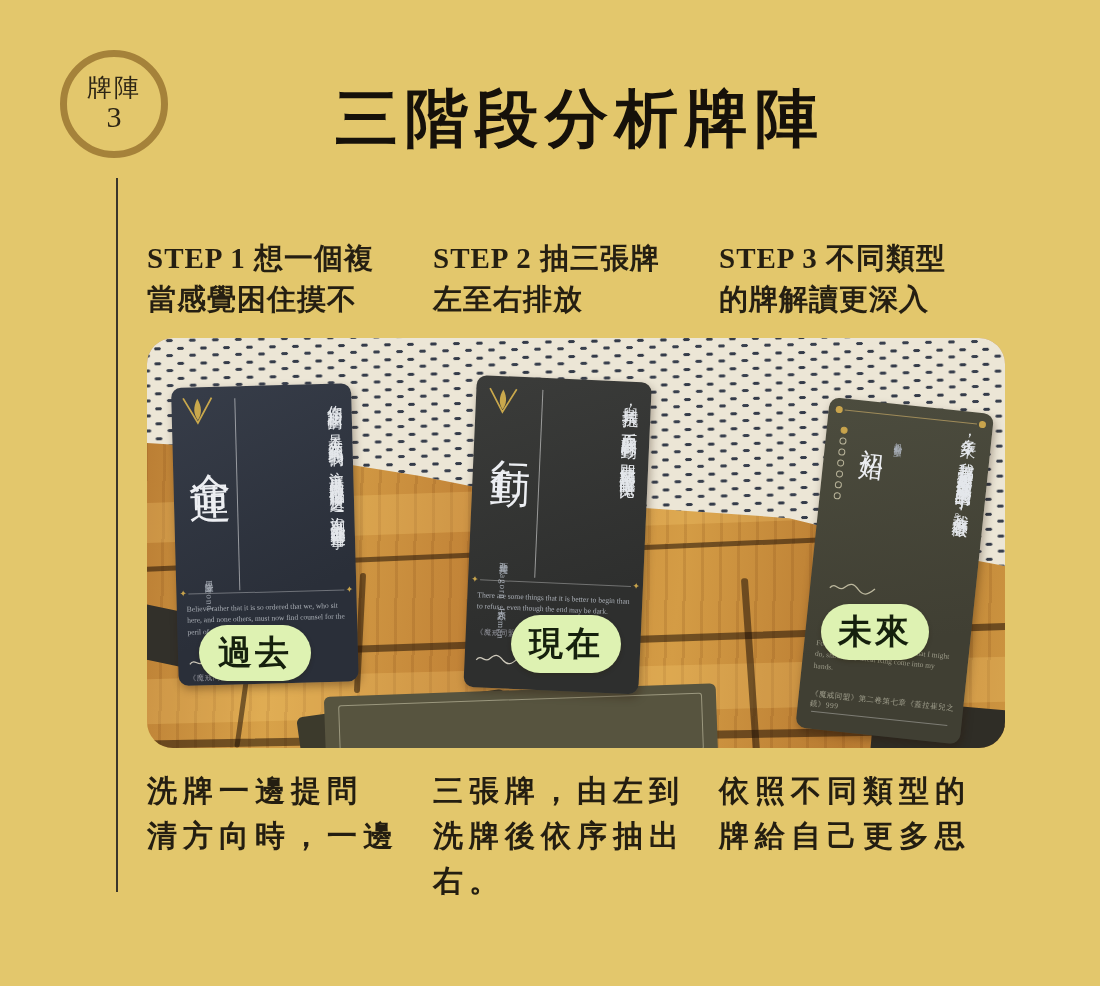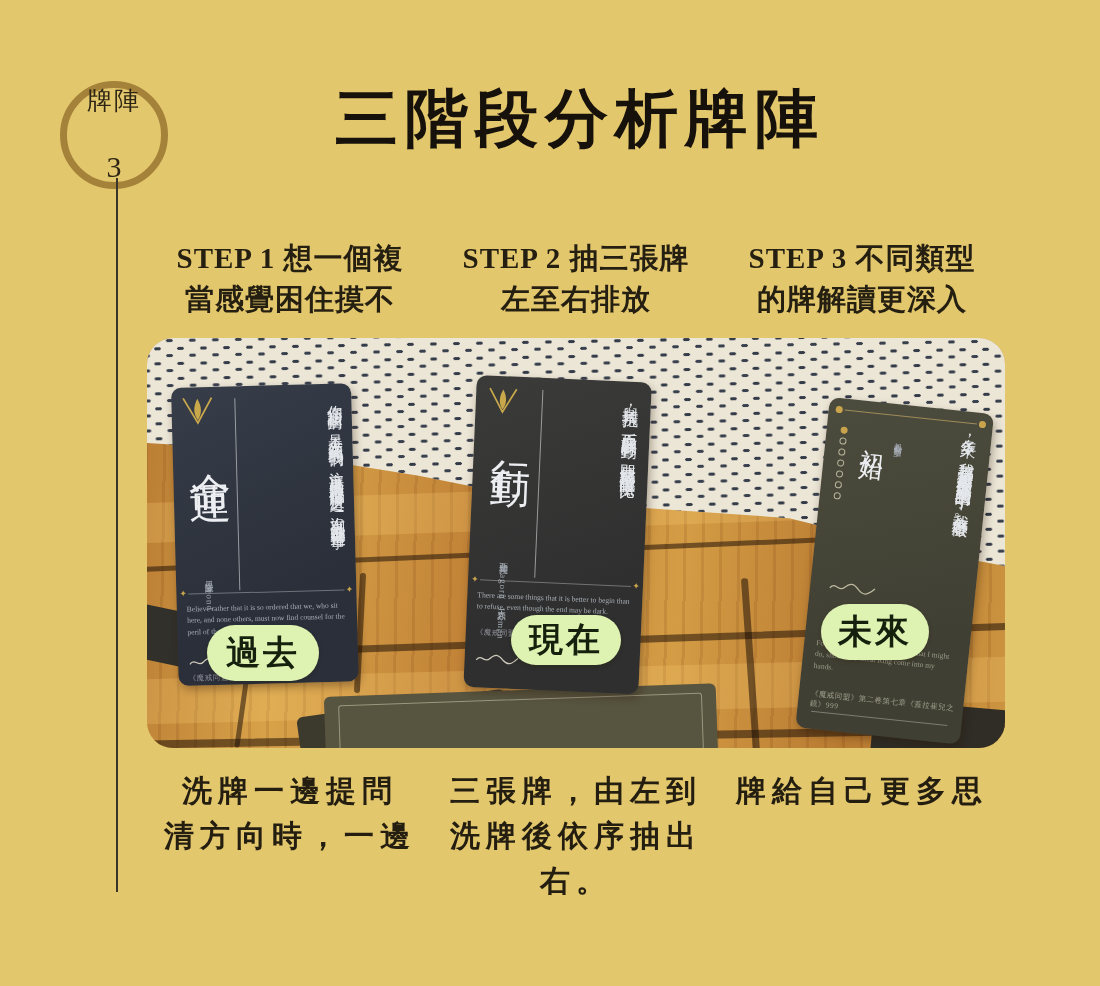--- a/index.html
+++ b/index.html
@@ -4,40 +4,40 @@
 <style>
   html,body{margin:0;padding:0;}
   .canvas{
     position:relative;width:1100px;height:986px;overflow:hidden;
     background:#e3c76c;
     font-family:"Liberation Serif","DejaVu Serif",serif;
     color:#211b10;
   }
   
   .badge{
-    position:absolute;left:60px;top:81px;width:108px;height:108px;
+    position:absolute;left:60px;top:50px;width:108px;height:108px;
     border:7px solid #a5823a;border-radius:50%;
     box-sizing:border-box;display:flex;flex-direction:column;
-    align-items:center;justify-content:space-between;line-height:1.05;
+    align-items:center;justify-content:center;line-height:1.05;
     color:#2e2615;
   }
   .badge .b1{font-size:25px;letter-spacing:2px;}
   .badge .b2{font-size:30px;}
   
   .page-title{
     position:absolute;left:190px;top:76px;width:780px;margin:0;
     text-align:center;font-size:63px;font-weight:700;
     letter-spacing:7px;color:#16110a;
   }
   .vline{position:absolute;left:116px;top:178px;width:2px;height:714px;background:#3a352a;}
   
   .cols{position:absolute;left:147px;width:858px;display:flex;}
   .steps{top:238px;}
   .captions{top:768px;}
-  .col{flex:1;text-align:center;}
+  .col{flex:1;text-align:left;}
   .steps .col{font-size:29px;font-weight:600;line-height:1.42;letter-spacing:1px;color:#251f12;}
   .captions .col{font-size:30px;font-weight:600;line-height:1.5;letter-spacing:6px;color:#241e11;}
   
   .photo{
     position:absolute;left:147px;top:338px;width:858px;height:410px;
     border-radius:26px;overflow:hidden;
     background:linear-gradient(96deg,#b97c33 0%,#d8a249 18%,#c08136 40%,#d49c45 62%,#b87a31 82%,#cc9440 100%);
   }
   .photo .grain{position:absolute;inset:0;background:repeating-linear-gradient(91deg,rgba(110,55,12,.14) 0 3px,transparent 3px 18px);}
   .seam{position:absolute;background:rgba(32,18,7,.55);border-radius:3px;}
@@ -81,22 +81,22 @@
   .deckunder{position:absolute;left:152px;top:365px;width:210px;height:55px;background:#3c3a2c;transform:rotate(-8deg);border-radius:6px;}
   .deckright{position:absolute;left:725px;top:368px;width:165px;height:58px;background:#2f2d26;transform:rotate(5deg);border-radius:6px;}
   .deckleft{position:absolute;left:-14px;top:270px;width:56px;height:54px;background:#32302a;transform:rotate(12deg);border-radius:4px;}
   
   .pill{
     position:absolute;background:#def2b2;border-radius:30px;
     display:flex;align-items:center;justify-content:center;
     font-size:34px;font-weight:700;color:#15200d;letter-spacing:3px;
     box-shadow:0 2px 4px rgba(40,30,5,.25);
   }
-  .pill1{left:60px;top:287px;width:112px;height:56px;}
-  .pill2{left:364px;top:277px;width:110px;height:50px;}
+  .pill1{left:52px;top:287px;width:112px;height:56px;}
+  .pill2{left:364px;top:277px;width:110px;height:58px;}
   .pill3{left:674px;top:266px;width:108px;height:56px;}
 </style>
 </head>
 <body>
 
 <div class="canvas">
 
   <div class="badge">
     <div class="b1">牌陣</div>
     <div class="b2">3</div>
@@ -214,17 +214,18 @@
     <div class="col">
       <div>洗牌一邊提問</div>
       <div>清方向時，一邊</div>
     </div>
     <div class="col">
       <div>三張牌，由左到</div>
       <div>洗牌後依序抽出</div>
       <div>右。</div>
     </div>
     <div class="col">
+      <div>依照不同類型的</div>
       <div>牌給自己更多思</div>
     </div>
   </div>
 
 </div>
 
 </body></html>

